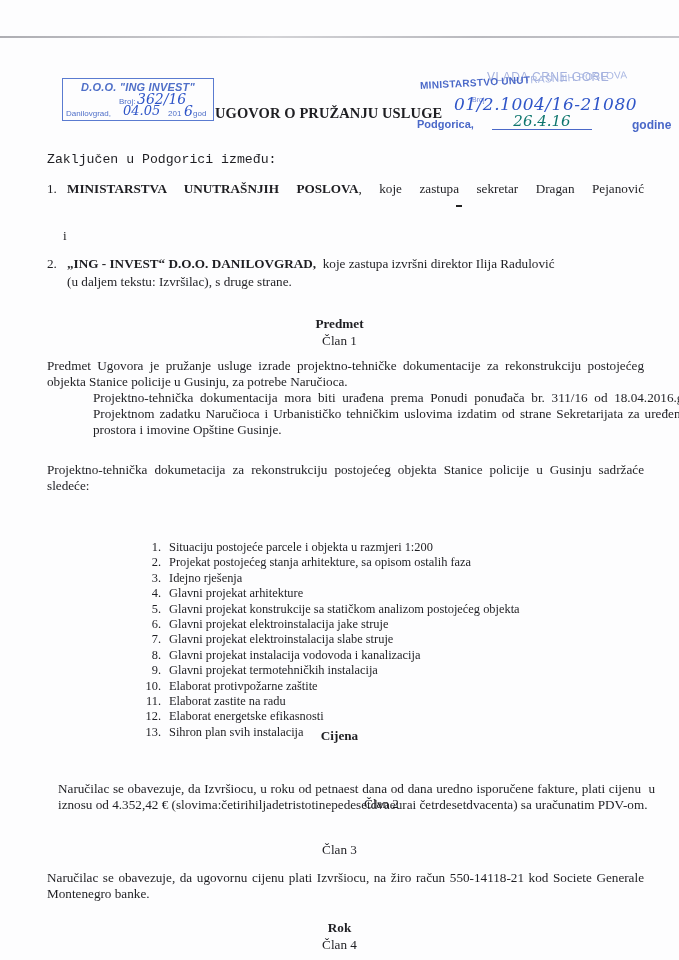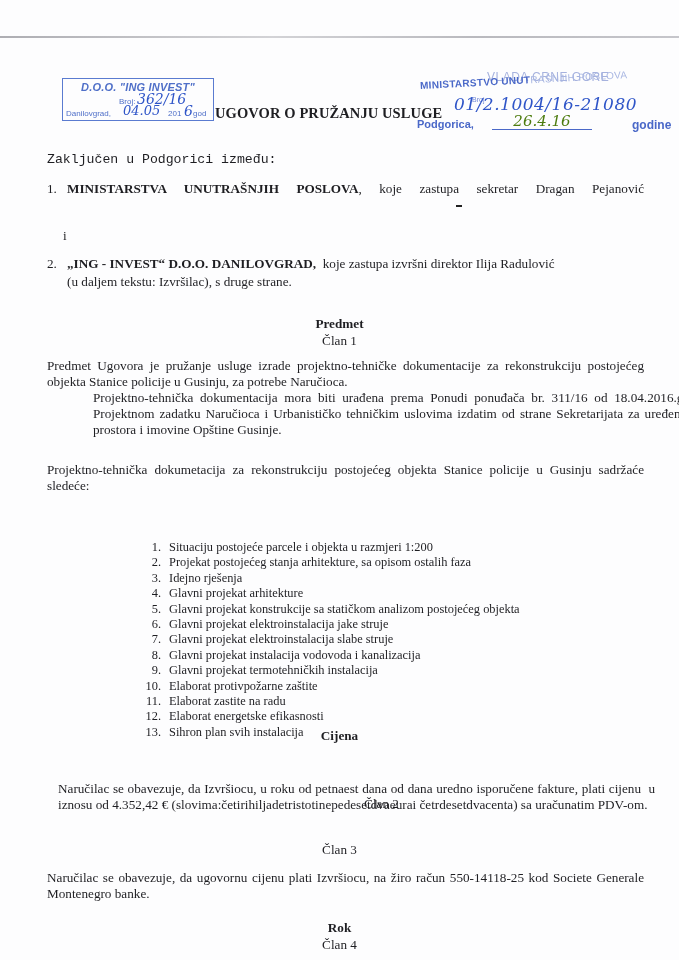--- a/index.html
+++ b/index.html
@@ -35,21 +35,21 @@
     .doc-title { position: absolute; left: 215px; top: 105px; font-weight: bold; font-size: 14.5px; letter-spacing: 0.1px; }
 
     
     .stamp-right { position: absolute; left: 432px; top: 66px; width: 247px; height: 70px; color: #4a68c8; font-family: "Liberation Sans", "DejaVu Sans", sans-serif; }
     .stamp-right .r-line1 { position: absolute; left: 55px; top: 4px; font-size: 12px; color: #a6b2de; letter-spacing: 0.5px; }
     .stamp-right .r-line2 { position: absolute; left: -12px; top: 14px; font-size: 10px; font-weight: bold; letter-spacing: 0.3px; transform: rotate(-3deg); transform-origin: left; }
     .stamp-right .r-line2 .faint { color: #a8b6e2; font-weight: normal; }
     .stamp-right .r-broj-label { position: absolute; left: 40px; top: 30px; font-size: 7px; color: #7288d6; }
     .stamp-right .r-broj-val { position: absolute; left: 22px; top: 28px; font-family: "DejaVu Serif", serif; font-style: italic; font-size: 17px; color: #2f55c8; letter-spacing: 0.5px; }
     .stamp-right .r-city { position: absolute; left: -15px; top: 52px; font-size: 11px; font-weight: bold; }
-    .stamp-right .r-date { position: absolute; left: 60px; top: 47px; font-family: "DejaVu Serif", serif; font-style: italic; font-size: 15px; color: #4d7c0f; width: 100px; text-align: center; border-bottom: 1.3px solid #4a68c8; line-height: 16px; }
+    .stamp-right .r-date { position: absolute; left: 60px; top: 47px; font-family: "DejaVu Serif", serif; font-style: italic; font-size: 15px; color: #0f766e; width: 100px; text-align: center; border-bottom: 1.3px solid #4a68c8; line-height: 16px; }
     .stamp-right .r-god { position: absolute; left: 200px; top: 52px; font-size: 12px; font-weight: bold; }
 
     .p { position: absolute; font-size: 13.2px; line-height: 16px; white-space: nowrap; }
     .justify { white-space: normal; text-align: justify; text-align-last: justify; }
     .nolast { text-align-last: left; }
     .center { position: absolute; left: 0; width: 679px; text-align: center; font-size: 13.2px; }
     .bold { font-weight: bold; }
     .dash { position: absolute; left: 456px; top: 205px; width: 6px; height: 2px; background: #222; }
 
     .list { position: absolute; left: 142px; top: 540px; font-size: 12.4px; line-height: 15.4px; }
@@ -156,17 +156,17 @@
         <span class="num">13.</span>
         <span>Sihron plan svih instalacija</span>
       </div>
   </div>
 
   <div class="center bold" style="top:728px;">Cijena</div>
   <div class="center" style="top:796px;margin-left:42px;">Član 2</div>
   <div class="p justify nolast" style="left:58px; top:781px; width:597px; white-space:pre-wrap;">Naručilac se obavezuje, da Izvršiocu, u roku od petnaest dana od dana uredno isporučene fakture, plati cijenu  u iznosu od 4.352,42 € (slovima:četirihiljadetristotinepedesetdvaeurai četrdesetdvacenta) sa uračunatim PDV-om.</div>
 
   <div class="center" style="top:842px;">Član 3</div>
-  <div class="p justify nolast" style="left:47px; top:870px; width:597px;">Naručilac se obavezuje, da ugovornu cijenu plati Izvršiocu, na žiro račun 550-14118-25 kod Societe Generale Montenegro banke.</div>
+  <div class="p justify nolast" style="left:47px; top:870px; width:597px;">Naručilac se obavezuje, da ugovornu cijenu plati Izvršiocu, na žiro račun 550-14118-21 kod Societe Generale Montenegro banke.</div>
 
   <div class="center bold" style="top:920px;">Rok</div>
   <div class="center" style="top:937px;">Član 4</div>
 </div>
 
 </body></html>

